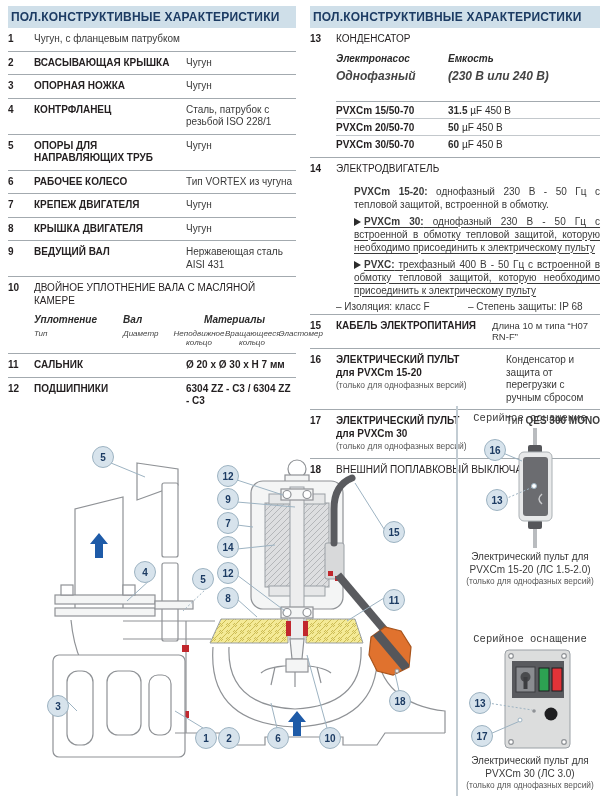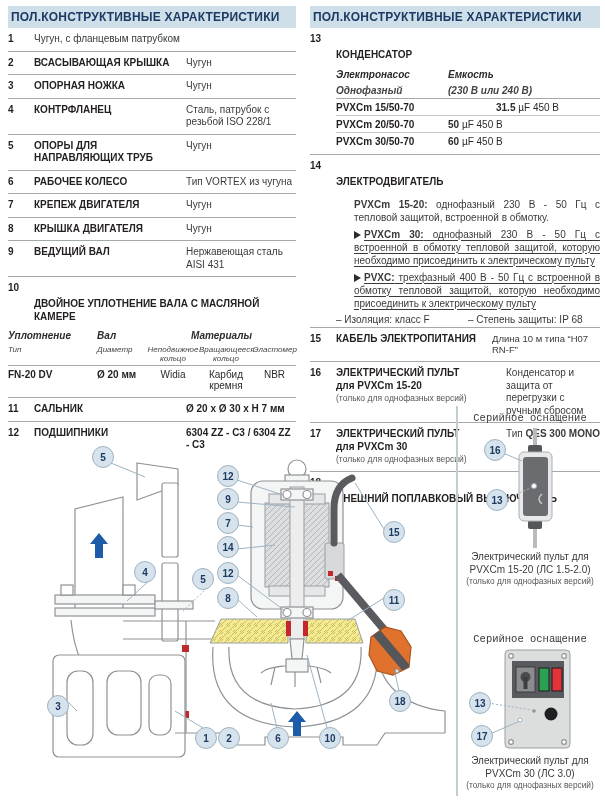--- a/index.html
+++ b/index.html
@@ -11,41 +11,41 @@
   .col-right{left:310px;width:290px;}
   .col-hdr{background:#cfdfe9;color:#1c3b63;font-weight:bold;font-size:12px;
            padding:4px 4px 4px 3px;letter-spacing:.2px;}
   .row{display:flex;padding:5px 0 5px 0;font-size:10px;line-height:1.25;}
   .row + .row, .sep-top{border-top:1px solid #a3aaaf;}
   .num{width:26px;font-weight:bold;flex:none;color:#231f20;}
   .nm{width:146px;flex:none;font-weight:bold;color:#231f20;padding-right:6px;}
   .col-right .nm{width:164px;}
   .val{flex:1;color:#3a3a3a;}
   .val.b{font-weight:bold;color:#231f20;}
-  .full{flex:1;font-weight:bold;color:#231f20;margin-top:16px;}
+  .full{flex:1;font-weight:normal;color:#231f20;}
   .small-note{font-weight:normal;font-size:8.5px;color:#555;}
   
-  .subtbl{font-size:10px;}
+  .subtbl{margin-left:26px;font-size:10px;}
   .strow{display:flex;padding:2px 0;}
   .strow .c1{width:64px;flex:none;}
   .strow .c2{width:50px;flex:none;padding-left:25px;}
   .strow .c3{width:52px;flex:none;text-align:center;}
   .strow .c4{width:54px;flex:none;text-align:center;}
   .strow .c5{flex:1;text-align:center;}
   .ghdr{font-style:italic;font-weight:bold;}
   .shdr{font-style:italic;font-size:8px;color:#444;}
   .mat-span{flex:1;text-align:center;font-style:italic;}
   .seal-data{border-top:1px solid #a3aaaf;padding-top:3px;}
   .captbl{margin-left:26px;font-size:10px;}
   .ctrow{display:flex;padding:2.5px 0;}
   .ctrow .m{width:112px;flex:none;}
   .ctrow .v{flex:1;}
   .ctrow + .ctrow{border-top:1px solid #c3c8cc;}
   .ct-head{font-style:italic;font-weight:bold;}
-  .ct-sub{font-style:italic;font-size:10px;font-weight:bold;color:#444;border-bottom:1px solid #a3aaaf;padding-bottom:2px;}
+  .ct-sub{font-style:italic;font-size:12px;font-weight:bold;color:#444;border-bottom:1px solid #a3aaaf;padding-bottom:18px;}
   .bold{font-weight:bold;color:#231f20;}
   
   .para{margin:4px 0 4px 44px;font-size:10px;line-height:1.3;text-align:justify;color:#3a3a3a;}
   .u{text-decoration:underline;text-underline-offset:2px;}
   .arr{display:inline-block;width:0;height:0;border-top:4px solid transparent;
        border-bottom:4px solid transparent;border-left:7px solid #2b2b2b;margin-right:3px;
        vertical-align:-1px;}
   .notes{display:flex;margin:4px 0 2px 26px;font-size:10px;color:#3a3a3a;}
   .notes span{flex:1;}
   
@@ -127,27 +127,20 @@
         <span class="c2">Вал</span>
         <span class="mat-span">Материалы</span>
       </div>
       <div class="strow shdr">
         <span class="c1">Тип</span>
         <span class="c2">Диаметр</span>
         <span class="c3">Неподвижное кольцо</span>
         <span class="c4">Вращающееся кольцо</span>
         <span class="c5">Эластомер</span>
       </div>
-      <div class="strow seal-data">
-        <span class="c1 bold">FN-20 DV</span>
-        <span class="c2 bold">Ø 20 мм</span>
-        <span class="c3">Widia</span>
-        <span class="c4">Карбид кремня</span>
-        <span class="c5">NBR</span>
-      </div>
     </div>
 
     <div class="row sep-top" style="margin-top:4px;">
       <span class="num">11</span>
       <span class="nm">САЛЬНИК</span>
       <span class="val b">Ø 20 x Ø 30 x H 7 мм</span>
     </div>
     <div class="row">
       <span class="num">12</span>
       <span class="nm">ПОДШИПНИКИ</span>
@@ -165,21 +158,21 @@
 
     <div class="captbl">
       <div class="ctrow ct-head" style="border-top:none;">
         <span class="m">Электронасос</span>
         <span class="v">Емкость</span>
       </div>
       <div class="ctrow ct-sub" style="border-top:none;">
         <span class="m">Однофазный</span>
         <span class="v">(230 В или 240 В)</span>
       </div>
-      <div class="ctrow" style="border-top:none;gap:48px;">
+      <div class="ctrow" style="border-top:none;">
         <span class="m bold">PVXCm 15/50-70</span>
         <span class="v"><b>31.5</b><span> µF 450 В</span></span>
       </div>
       <div class="ctrow">
         <span class="m bold">PVXCm 20/50-70</span>
         <span class="v"><b>50</b><span> µF 450 В</span></span>
       </div>
       <div class="ctrow">
         <span class="m bold">PVXCm 30/50-70</span>
         <span class="v"><b>60</b><span> µF 450 В</span></span>

